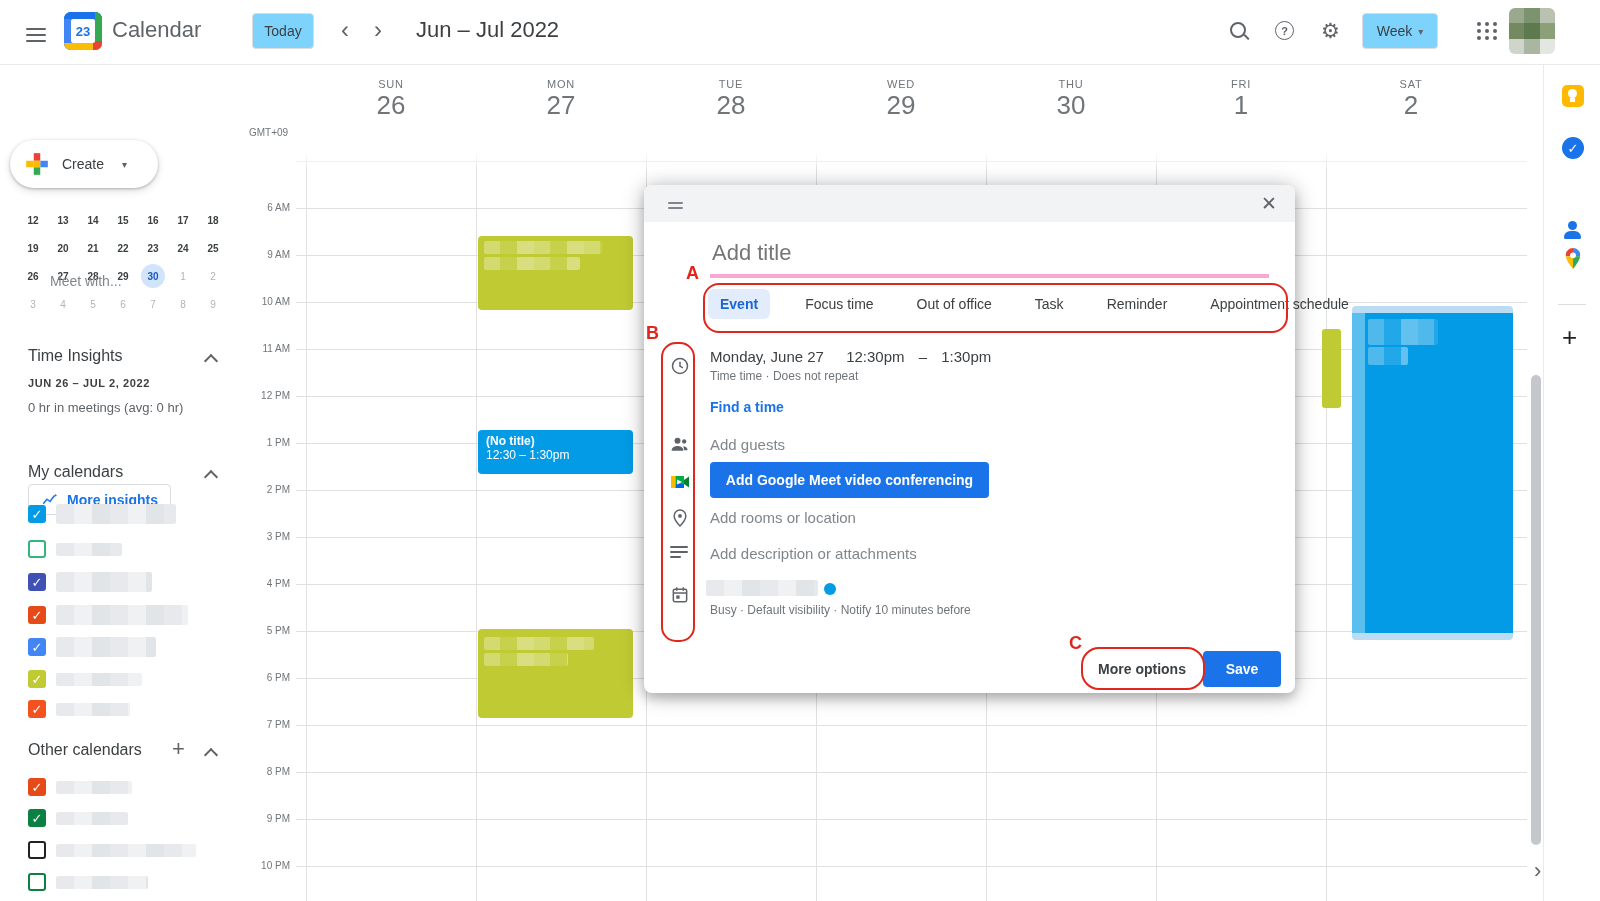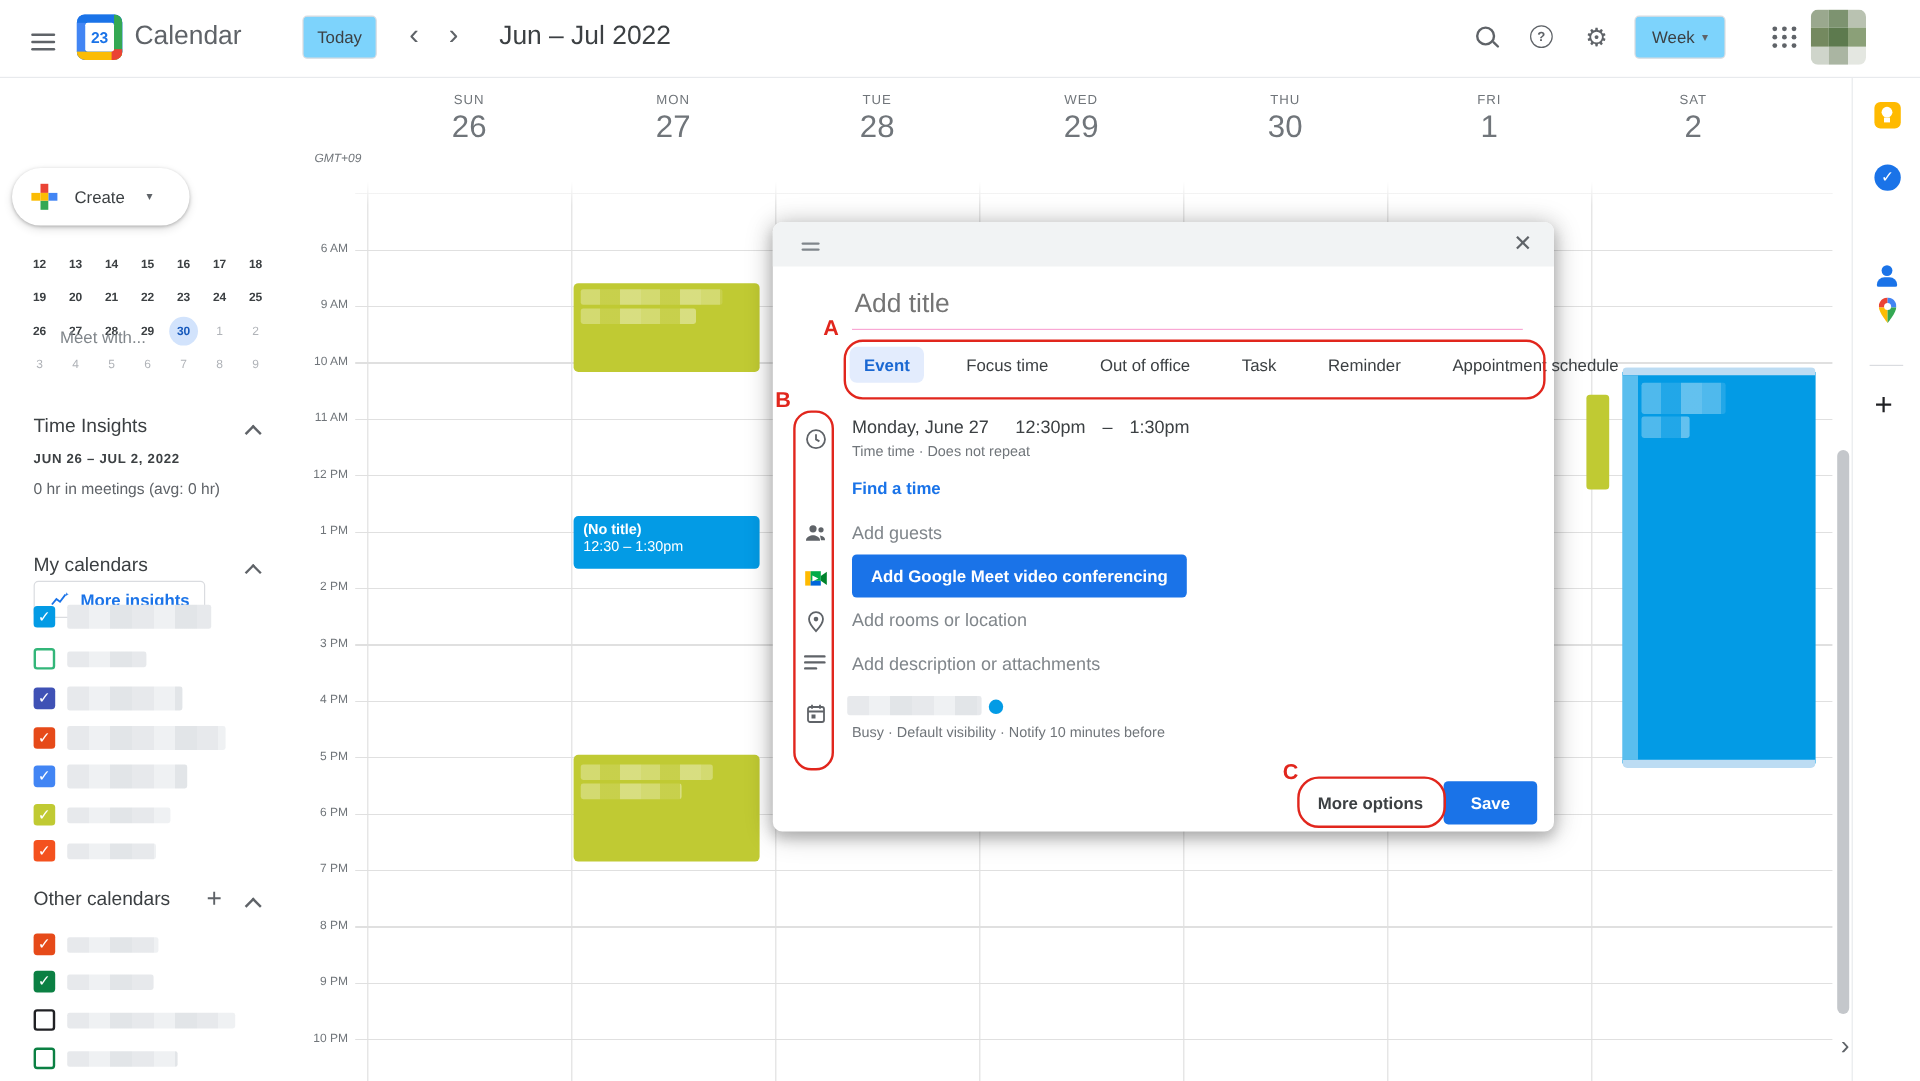--- a/index.html
+++ b/index.html
@@ -70,21 +70,21 @@
   .contact{position:relative;}
   .contact::before{content:"";position:absolute;left:6px;top:2px;width:9px;height:9px;background:#1a73e8;border-radius:50%;}
   .contact::after{content:"";position:absolute;left:2px;top:12px;width:17px;height:8px;background:#1a73e8;border-radius:8px 8px 2px 2px;}
   
   .dialog{position:absolute;left:644px;top:185px;width:651px;height:508px;background:#fff;border-radius:8px;z-index:50;
       box-shadow:0 6px 10px rgba(0,0,0,.14),0 1px 18px rgba(0,0,0,.12),0 3px 24px rgba(0,0,0,.2);}
   .dlg-head{position:absolute;left:0;top:0;width:100%;height:37px;background:#f1f3f4;border-radius:8px 8px 0 0;}
   .dlg-handle span{display:block;width:15px;height:2px;background:#80868b;margin:3px 0;border-radius:1px;}
   .dlg-close{position:absolute;right:18px;top:7px;font-size:19px;color:#5f6368;cursor:pointer;}
   .dlg-title{position:absolute;left:66px;top:54px;width:555px;font-size:22px;color:#80868b;border:none;outline:none;
-      border-bottom:1px solid #f9a8d4;padding-bottom:8px;background:transparent;font-family:inherit;}
+      border-bottom:4px solid #f9a8d4;padding-bottom:8px;background:transparent;font-family:inherit;}
   .tabs{position:absolute;left:64px;top:104px;display:flex;align-items:center;gap:27px;font-size:14px;color:#3c4043;}
   .tab{padding:7px 8px;border-radius:6px;white-space:nowrap;}
   .tab.active{background:#e3ecfd;color:#1967d2;font-weight:bold;padding:7px 12px;}
   .dicon{position:absolute;left:26px;width:20px;height:20px;color:#5f6368;}
   .dline{height:2px;background:#5f6368;border-radius:1px;margin-bottom:3px;}
   .placeholder{color:#80868b;font-size:15px;}
   .bluebtn{background:#1a73e8;color:#fff;border-radius:4px;font-size:14px;font-weight:bold;display:flex;align-items:center;justify-content:center;}
   .link{color:#1a73e8;font-size:14px;font-weight:bold;}
   .meta{font-size:12px;color:#70757a;}
   .moreopt{position:absolute;left:441px;top:466px;width:114px;height:36px;display:flex;align-items:center;justify-content:center;
@@ -270,21 +270,21 @@
       <span class="cbx" style="border:2px solid #202124;background:#fff;"></span>
         <span class="px" style="width:140px;height:13px;"></span>
       </div>
     <div class="cal-item" style="top:809px;">
       <span class="cbx" style="border:2px solid #0b8043;background:#fff;"></span>
         <span class="px" style="width:92px;height:13px;"></span>
       </div>
   </div>
 
   <div>
-    <div class="abs" style="left:262px;top:127px;font-size:10px;color:#70757a;font-style:italic;">GMT+09</div>
+    <div class="abs" style="left:249px;top:127px;font-size:10px;color:#70757a;">GMT+09</div>
 
     <div class="abs" style="left:331px;top:78px;width:120px;">
       <div class="dayname">SUN</div>
         <div class="daynum">26</div>
       </div>
     <div class="abs" style="left:501px;top:78px;width:120px;">
       <div class="dayname">MON</div>
         <div class="daynum">27</div>
       </div>
     <div class="abs" style="left:671px;top:78px;width:120px;">

